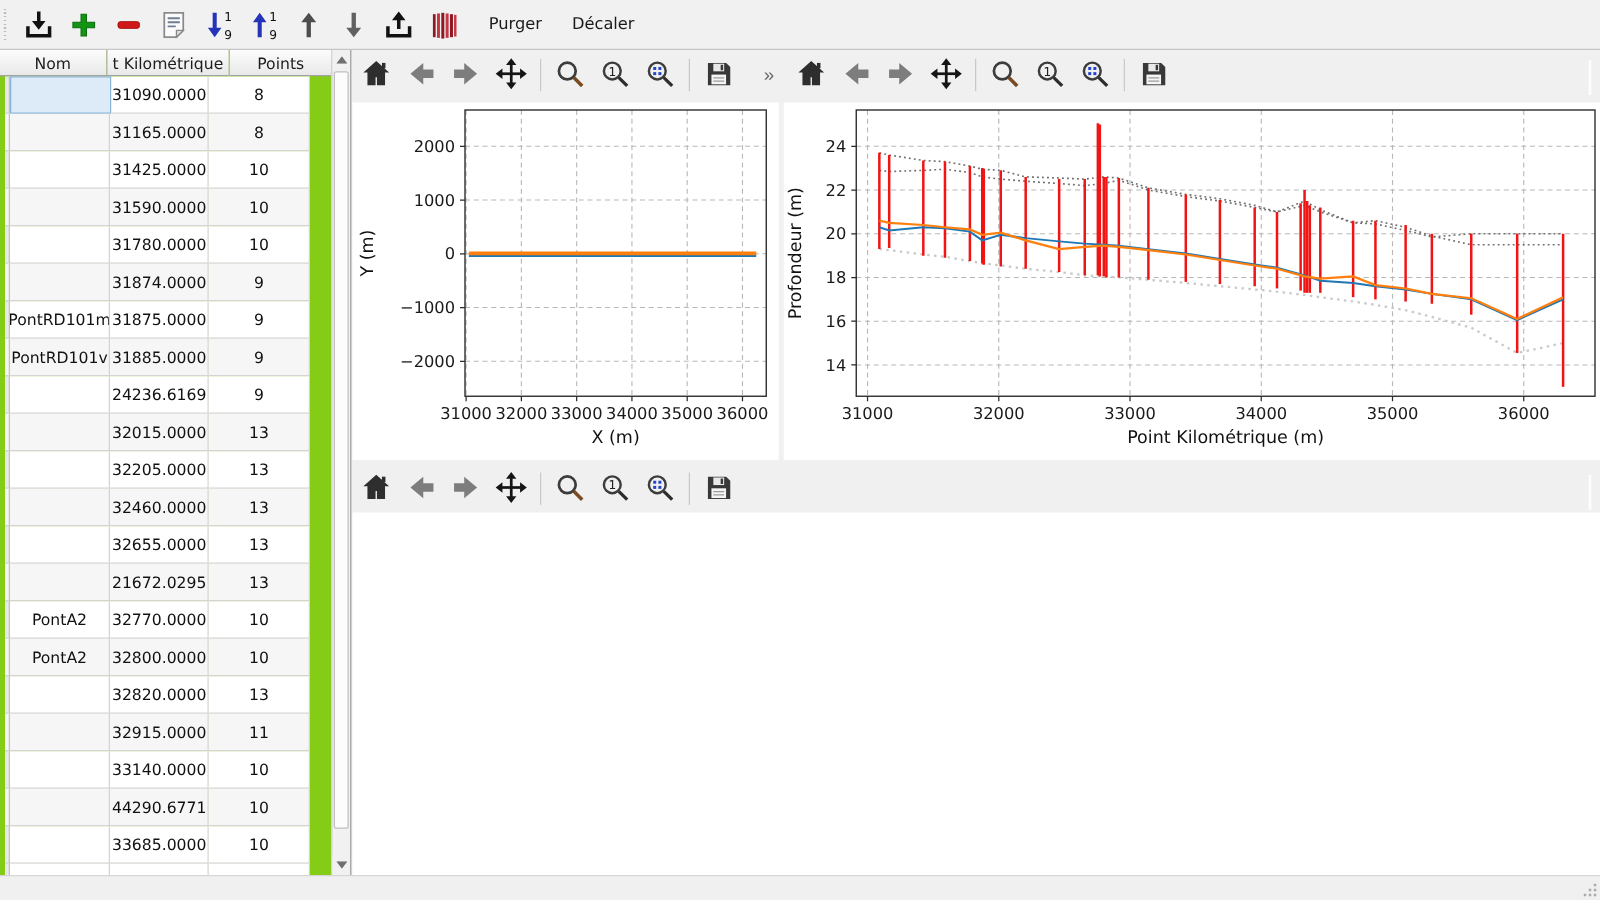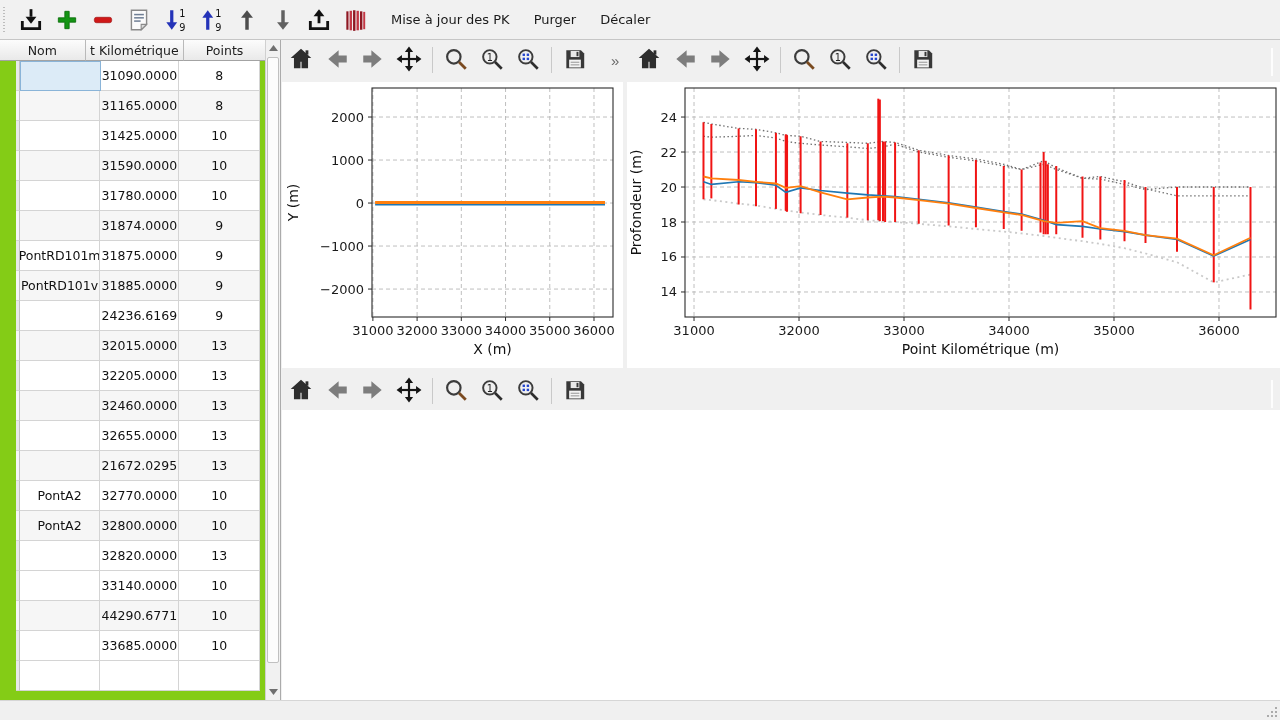--- a/index.html
+++ b/index.html
@@ -22,21 +22,21 @@
   
   .table-panel { position:absolute; left:0; top:40px; width:281px; height:660px;
     background:#84cc16; border-right:1px solid #ababab; overflow:hidden; }
   .tbl-header { position:absolute; left:0; top:0; width:266px; height:21px; display:flex; }
   .hcell { background:linear-gradient(#fcfcfc,#e9e9e9); border-right:1px solid #b9b9b9;
     border-bottom:1px solid #a3a3a3; font-size:12.5px; color:#1c1c1c; display:flex;
     align-items:center; justify-content:center; overflow:hidden; white-space:nowrap; }
   .hcell.h0 { width:92px; }
   .hcell.h1 { width:106px; }
   .hcell.h2 { width:88px; }
-  .tbl-body { position:absolute; left:16px; top:21px; width:244px; height:639px; overflow:hidden; }
+  .tbl-body { position:absolute; left:4px; top:21px; width:244px; height:639px; overflow:hidden; }
   .trow { display:flex; height:30px; }
   .trow.alt .tcell { background:#f6f6f6; }
   .tcell { border-right:1px solid #d4d4d4; border-bottom:1px solid #d4d4d4; background:#fff;
     font-size:12.5px; color:#111; display:flex; align-items:center; justify-content:center;
     overflow:hidden; white-space:nowrap; }
   .c-vh { width:4px; background:#e9e9e9; border-right:1px solid #c2c2c2; }
   .c-nom { width:88px; }
   .c-pk { width:86px; }
   .c-pts { width:88px; }
   .tcell.sel { background:#dcebf7 !important; border:1px solid #8ab4d8; }
@@ -162,21 +162,20 @@
                 <rect x="10.2" y="3" width="2.2" height="19" fill="#8e1722"></rect>
                 <rect x="13.4" y="3.5" width="2.2" height="18" fill="#c33644"></rect>
                 <rect x="16.6" y="4" width="2.2" height="17" fill="#8e1722"></rect>
                 <rect x="19.6" y="4.5" width="1.8" height="16" fill="#c33644"></rect>
               </g>
             </svg>
           </span>
         </button>
       </span>
     <span id="main-toolbar-actions" style="display:flex;align-items:center;margin-left:6px;">
-        <button class="txtbtn">Mise à jour des PK</button>
         <button class="txtbtn">Purger</button>
         <button class="txtbtn">Décaler</button>
       </span>
   </div>
 
   <div class="table-panel">
     <div class="tbl-header">
       <div class="hcell h0">Nom</div>
       <div class="hcell h1">t Kilométrique</div>
       <div class="hcell h2">Points</div>
@@ -276,20 +275,26 @@
           <div class="tcell c-vh"></div>
           <div class="tcell c-nom">PontA2</div>
           <div class="tcell c-pk">32800.0000</div>
           <div class="tcell c-pts">10</div>
         </div>
         <div class="trow">
           <div class="tcell c-vh"></div>
           <div class="tcell c-nom"></div>
           <div class="tcell c-pk">32820.0000</div>
           <div class="tcell c-pts">13</div>
+        </div>
+        <div class="trow alt">
+          <div class="tcell c-vh"></div>
+          <div class="tcell c-nom"></div>
+          <div class="tcell c-pk">32915.0000</div>
+          <div class="tcell c-pts">11</div>
         </div>
         <div class="trow">
           <div class="tcell c-vh"></div>
           <div class="tcell c-nom"></div>
           <div class="tcell c-pk">33140.0000</div>
           <div class="tcell c-pts">10</div>
         </div>
         <div class="trow alt">
           <div class="tcell c-vh"></div>
           <div class="tcell c-nom"></div>

